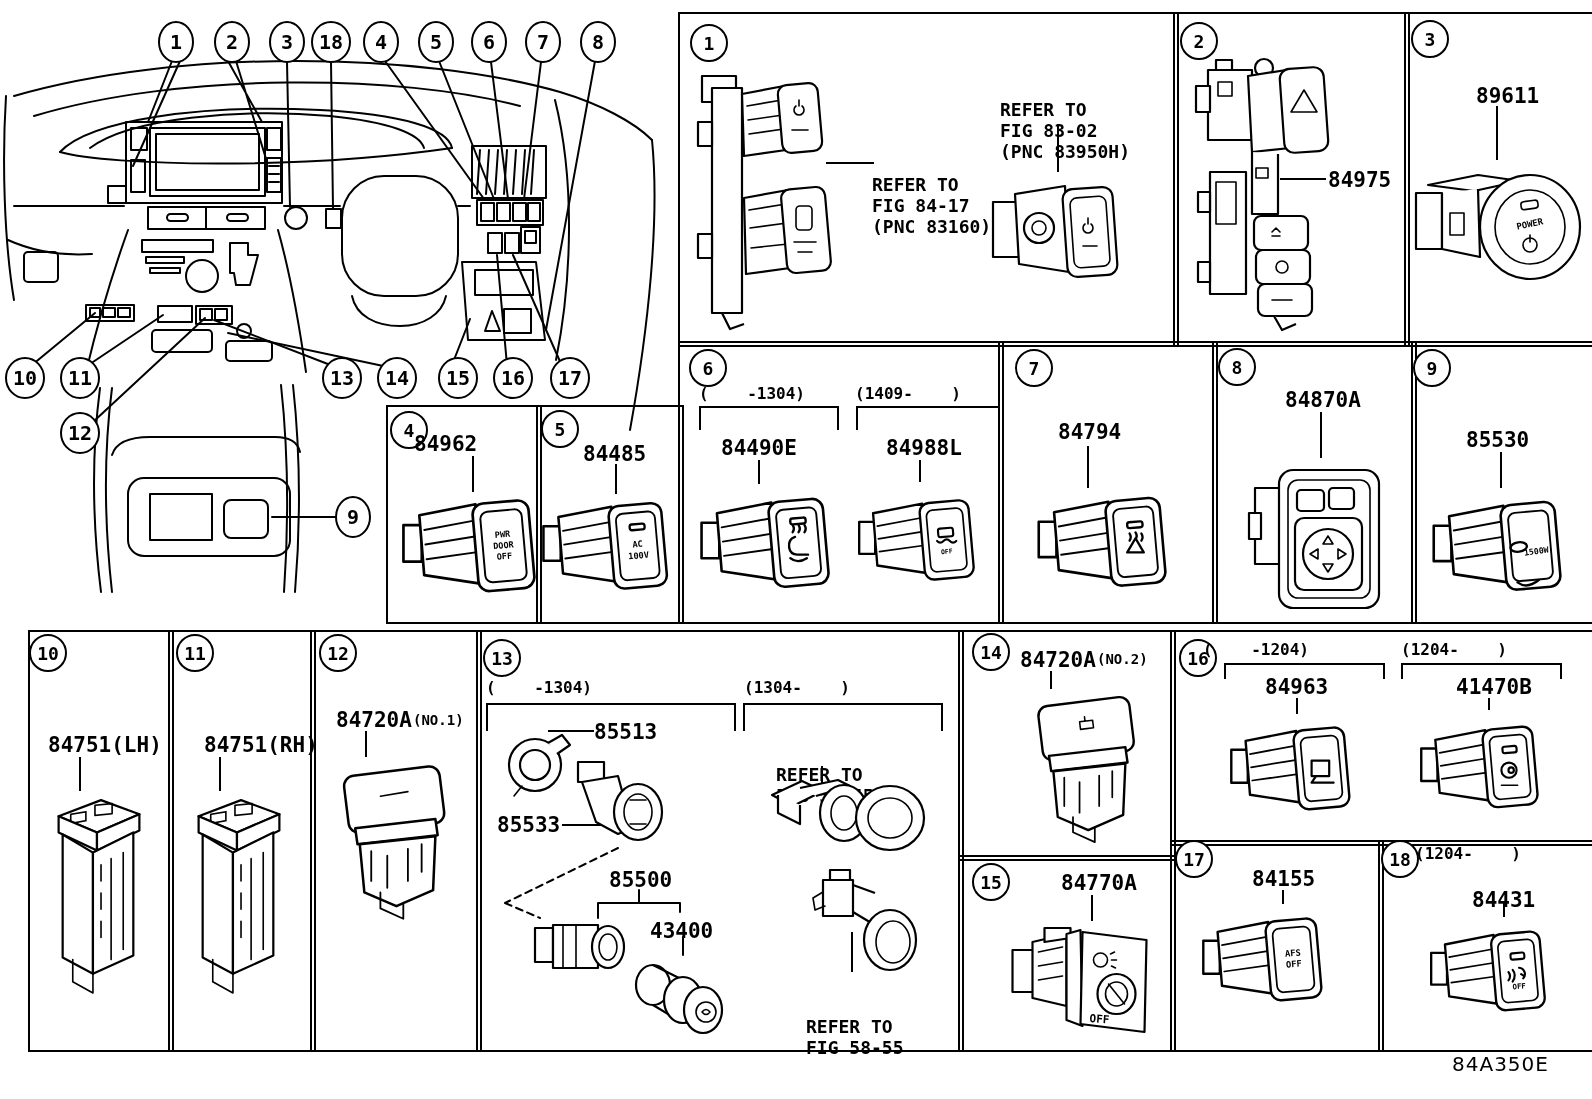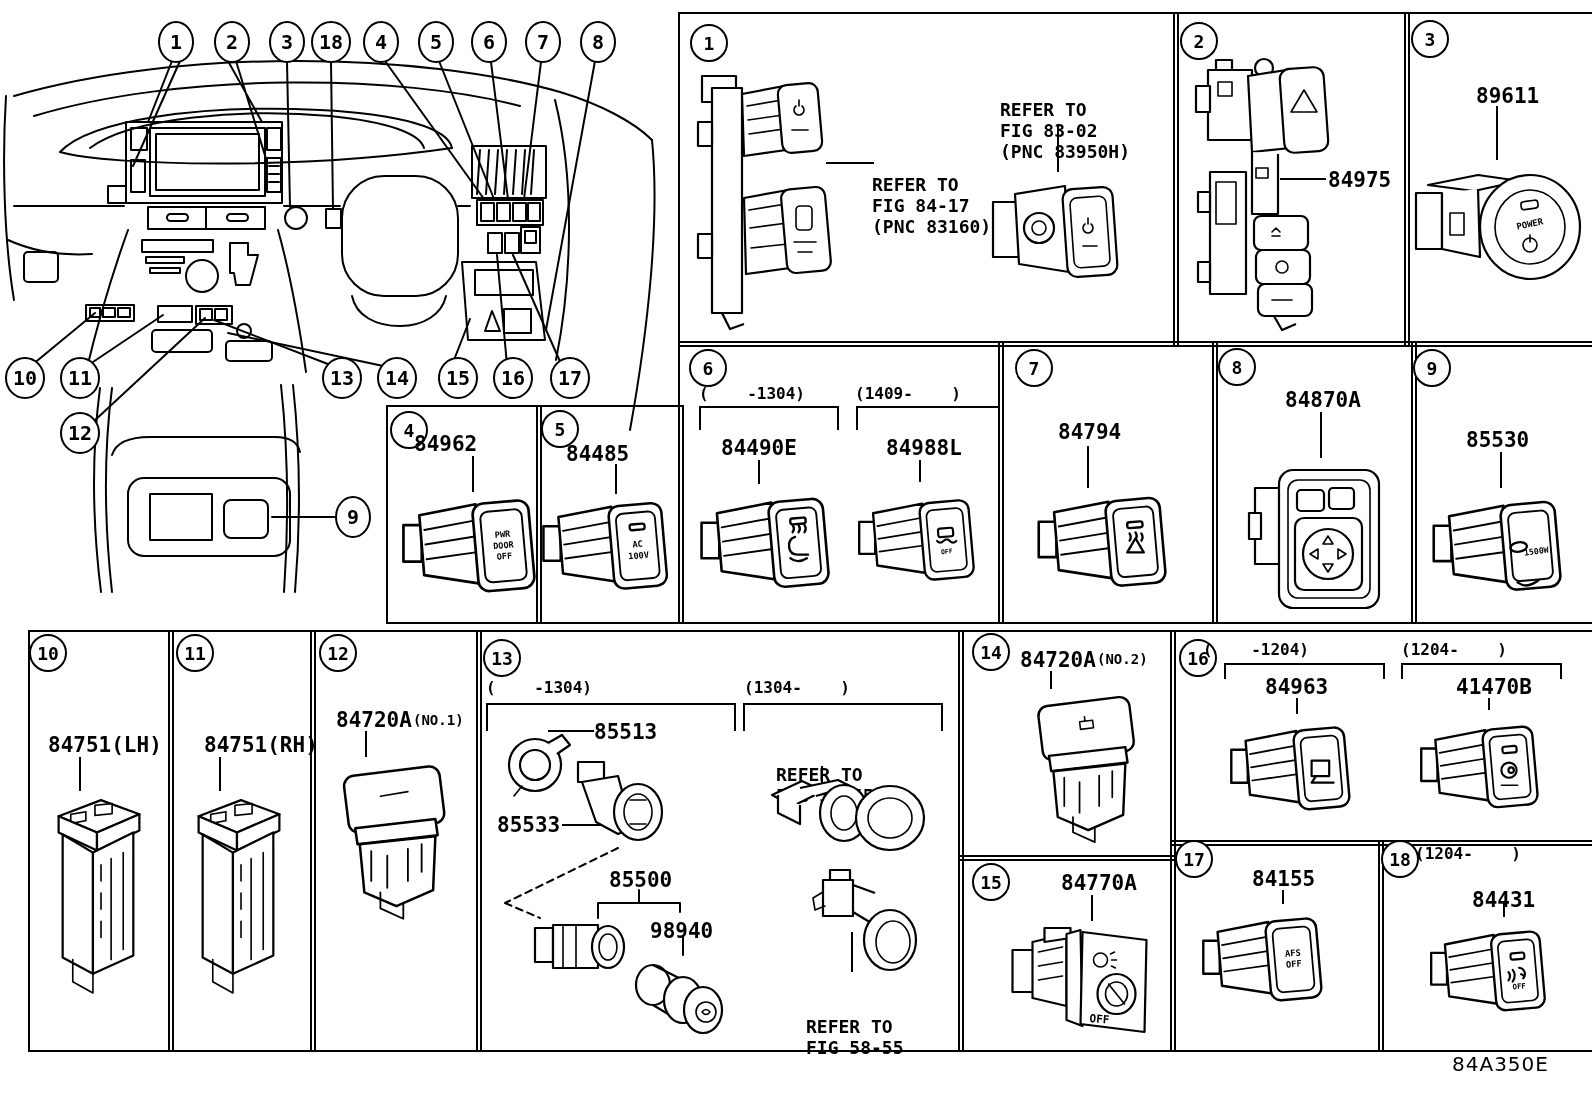--- a/index.html
+++ b/index.html
@@ -373,21 +373,21 @@
 
   <div class="pn" style="left:414px;top:432px">84962</div>
   <div class="vline" style="left:472px;top:456px;height:36px"></div>
   <svg style="left:398px;top:486px" width="150" height="122" viewBox="0 0 120 100">
     <use href="#sym-push"></use>
     <text x="85" y="42" font-size="7" text-anchor="middle" transform="rotate(-5 85 49)">PWR</text>
     <text x="85" y="51" font-size="7" text-anchor="middle" transform="rotate(-5 85 49)">DOOR</text>
     <text x="85" y="60" font-size="7" text-anchor="middle" transform="rotate(-5 85 49)">OFF</text>
   </svg>
 
-  <div class="pn" style="left:566px;top:442px">84485</div>
+  <div class="pn" style="left:583px;top:442px">84485</div>
   <div class="vline" style="left:615px;top:464px;height:30px"></div>
   <svg style="left:540px;top:488px" width="138" height="118" viewBox="0 0 120 100">
     <use href="#sym-push"></use>
     <rect x="78" y="30" width="13" height="5" rx="2" transform="rotate(-5 85 33)" class="ln"></rect>
     <text x="85" y="50" font-size="7.5" text-anchor="middle" transform="rotate(-5 85 49)">AC</text>
     <text x="85" y="60" font-size="7.5" text-anchor="middle" transform="rotate(-5 85 49)">100V</text>
   </svg>
 
   <div class="range" style="left:699px;top:384px">(    -1304)</div>
   <div class="bracket" style="left:699px;top:406px;width:136px;height:22px"></div>
@@ -464,21 +464,21 @@
 
   <div class="range" style="left:486px;top:678px">(    -1304)</div>
   <div class="bracket" style="left:486px;top:703px;width:246px;height:26px"></div>
   <div class="range" style="left:744px;top:678px">(1304-    )</div>
   <div class="bracket" style="left:743px;top:703px;width:196px;height:26px"></div>
   <div class="pn" style="left:594px;top:720px">85513</div>
   <div class="hline" style="left:548px;top:730px;width:46px"></div>
   <div class="pn" style="left:497px;top:813px">85533</div>
   <div class="hline" style="left:562px;top:824px;width:44px"></div>
   <div class="pn" style="left:609px;top:868px">85500</div>
-  <div class="pn" style="left:650px;top:919px">98940</div>
+  <div class="pn" style="left:650px;top:919px">43400</div>
   <div class="refer" style="left:776px;top:722px">
     <div>REFER TO</div><div>FIG 58-55</div>
   </div>
   <div class="vline" style="left:821px;top:766px;height:26px"></div>
   <div class="refer" style="left:806px;top:974px">
     <div>REFER TO</div><div>FIG 58-55</div>
   </div>
   <div class="vline" style="left:851px;top:932px;height:40px"></div>
   <svg style="left:478px;top:700px" width="475" height="345" viewBox="0 0 475 345">
 

